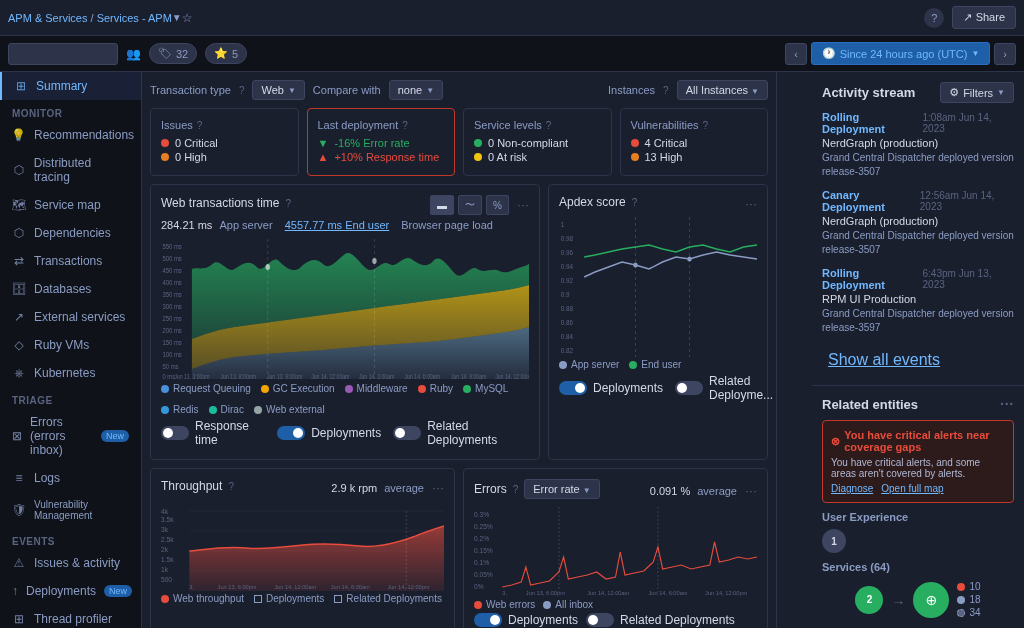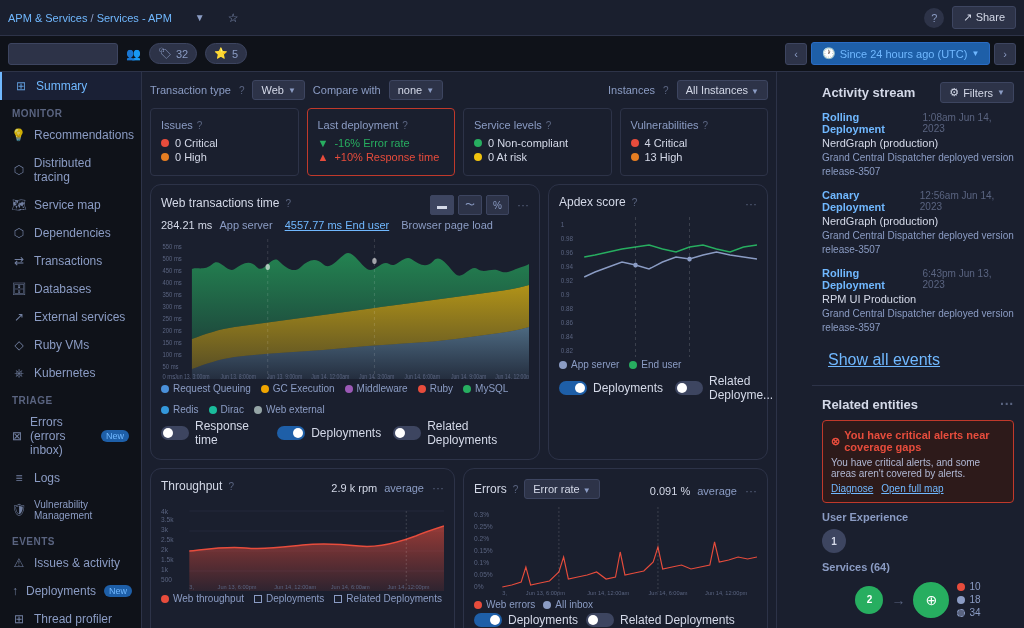--- a/index.html
+++ b/index.html
@@ -1,20 +1,20 @@
 <!DOCTYPE html>
 <html><head>
   <meta charset="utf-8">
   <style>
     * { box-sizing: border-box; margin: 0; padding: 0; }
     body { background: #1a1f2e; color: #d4d9e8; font-family: -apple-system, BlinkMacSystemFont, 'Segoe UI', sans-serif; font-size: 12px; overflow: hidden; width: 1024px; height: 628px; display: flex; flex-direction: column; }
 
     
     .top-bar { background: #1a1f2e; border-bottom: 1px solid #2d3348; display: flex; align-items: center; padding: 0 8px; height: 36px; justify-content: space-between; flex-shrink: 0; }
-    .top-bar-left { display: flex; align-items: center; gap: 23px; }
+    .top-bar-left { display: flex; align-items: center; gap: 0; }
     .top-bar-breadcrumb { color: #8b9cc4; font-size: 11px; }
     .top-bar-breadcrumb a { color: #70b8ff; text-decoration: none; }
     .top-bar-right { display: flex; align-items: center; gap: 8px; }
     .btn-share { background: #2d3348; border: 1px solid #3d4560; color: #d4d9e8; padding: 4px 10px; border-radius: 3px; font-size: 11px; cursor: pointer; }
     .icon-help { width: 20px; height: 20px; border-radius: 50%; background: #2d3348; display: flex; align-items: center; justify-content: center; color: #8b9cc4; font-size: 11px; cursor: pointer; }
 
     
     .search-bar { background: #0f1219; border-bottom: 1px solid #2d3348; display: flex; align-items: center; padding: 0 8px; height: 36px; gap: 8px; flex-shrink: 0; }
     .search-input { background: #2d3348; border: 1px solid #3d4560; color: #d4d9e8; padding: 4px 8px; border-radius: 3px; font-size: 11px; width: 110px; }
     .search-pill { background: #2d3348; border: 1px solid #3d4560; color: #8b9cc4; padding: 3px 8px; border-radius: 12px; font-size: 11px; display: flex; align-items: center; gap: 4px; }
@@ -52,21 +52,21 @@
     .dot { width: 8px; height: 8px; border-radius: 50%; flex-shrink: 0; }
     .dot-red { background: #e74c3c; }
     .dot-orange { background: #e67e22; }
     .dot-green { background: #27ae60; }
     .dot-yellow { background: #f1c40f; }
     .red-text { color: #e74c3c; font-size: 11px; }
     .green-text { color: #27ae60; font-size: 11px; }
 
     
     .charts-row { display: grid; grid-template-columns: 1fr 220px; gap: 8px; flex-shrink: 0; }
-    .chart-card { background: #1a1f2e; border: 1px solid #2d3348; border-radius: 11px; padding: 10px; }
+    .chart-card { background: #1a1f2e; border: 1px solid #2d3348; border-radius: 4px; padding: 10px; }
     .chart-title { color: #d4d9e8; font-size: 12px; margin-bottom: 4px; display: flex; align-items: center; gap: 6px; }
     .chart-subtitle { display: flex; gap: 12px; color: #8b9cc4; font-size: 11px; margin-bottom: 8px; }
     .chart-value { color: #70b8ff; text-decoration: underline; cursor: pointer; }
     .chart-area { height: 140px; position: relative; overflow: hidden; }
     .legend { display: flex; flex-wrap: wrap; gap: 10px; margin-top: 4px; }
     .legend-item { display: flex; align-items: center; gap: 4px; color: #8b9cc4; font-size: 10px; }
     .legend-dot { width: 8px; height: 8px; border-radius: 50%; }
 
     
     svg { display: block; }

